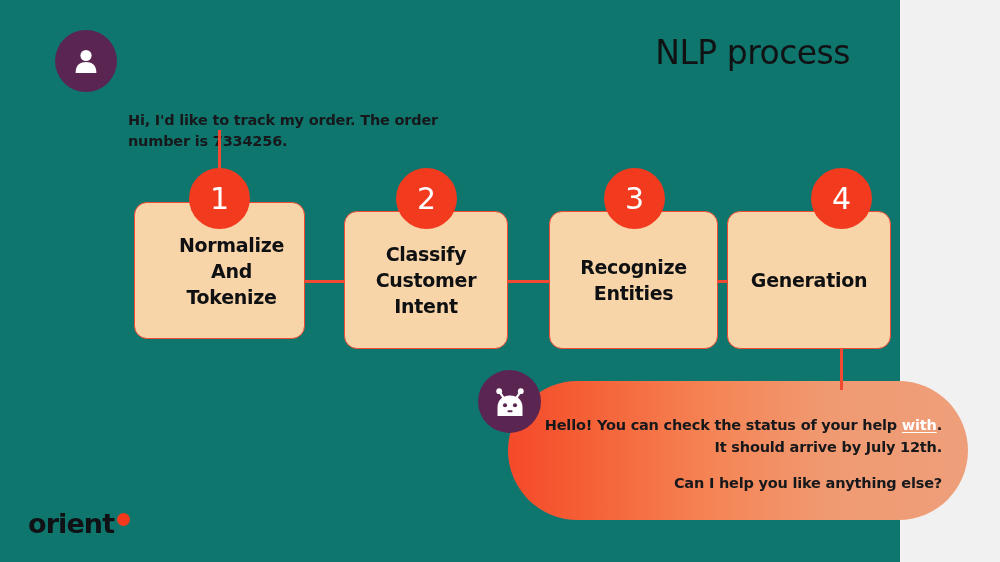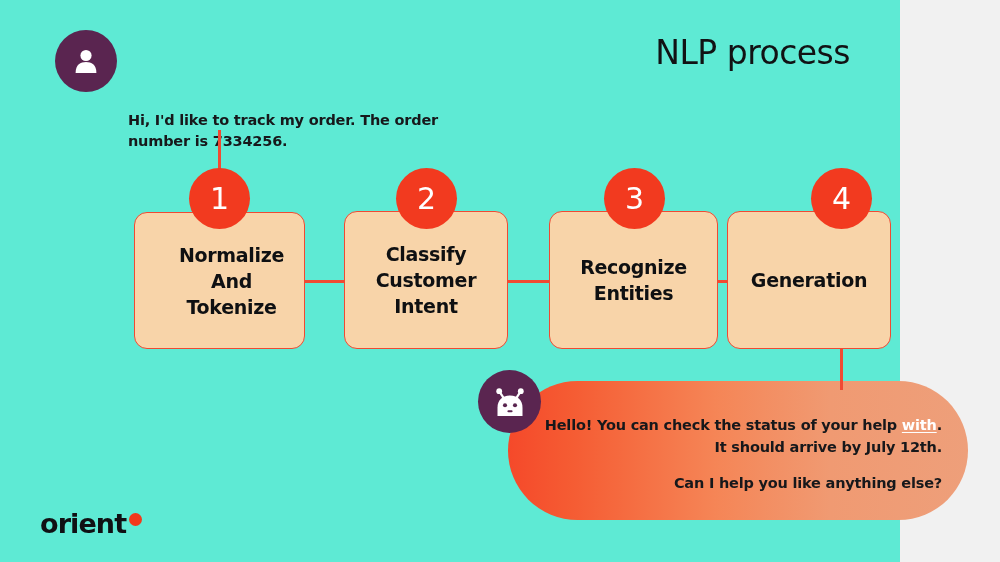--- a/index.html
+++ b/index.html
@@ -10,21 +10,21 @@
     width: 1000px;
     height: 562px;
     background: #f1f1f1;
     font-family: "Liberation Sans", sans-serif;
     overflow: hidden;
   }
   #stage {
     position: relative;
     width: 900px;
     height: 562px;
-    background: #5eead4;
+    background: #0f766e;
   }
 
   
   #page-title {
     position: absolute;
     right: 50px;
     top: 33px;
     font-size: 33px;
     font-weight: 400;
     letter-spacing: -0.5px;
@@ -117,21 +117,21 @@
   }
   .step-label {
     font-family: "DejaVu Sans", sans-serif;
     font-size: 19px;
     font-weight: bold;
     line-height: 26px;
     color: #0f1012;
     letter-spacing: -0.3px;
     padding: 0 8px;
   }
-  #box-1 { left: 134px; top: 212px; width: 171px; height: 137px; padding-left: 24px; }
+  #box-1 { left: 134px; top: 202px; width: 171px; height: 137px; padding-left: 24px; }
   #box-2 { left: 344px; top: 211px; width: 164px; height: 138px; }
   #box-3 { left: 549px; top: 211px; width: 169px; height: 138px; text-align: center; }
   #box-4 { left: 727px; top: 211px; width: 164px; height: 138px; }
 
   
   .step-circle {
     position: absolute;
     width: 61px;
     height: 61px;
     border-radius: 50%;
@@ -164,21 +164,20 @@
   #conn-3-4 { left: 716px; top: 280px; width: 45px; }
   #conn-4-bot { left: 840px; top: 346px; height: 44px; }
 
   
   #logo {
     position: absolute;
     left: 28px;
     top: 510px;
     display: flex;
     align-items: flex-start;
-    margin-left: 12px;
   }
   #logo-text {
     font-family: "DejaVu Sans", sans-serif;
     font-size: 27px;
     font-weight: bold;
     color: #101114;
     letter-spacing: -0.9px;
     line-height: 28px;
   }
   #logo-dot {

